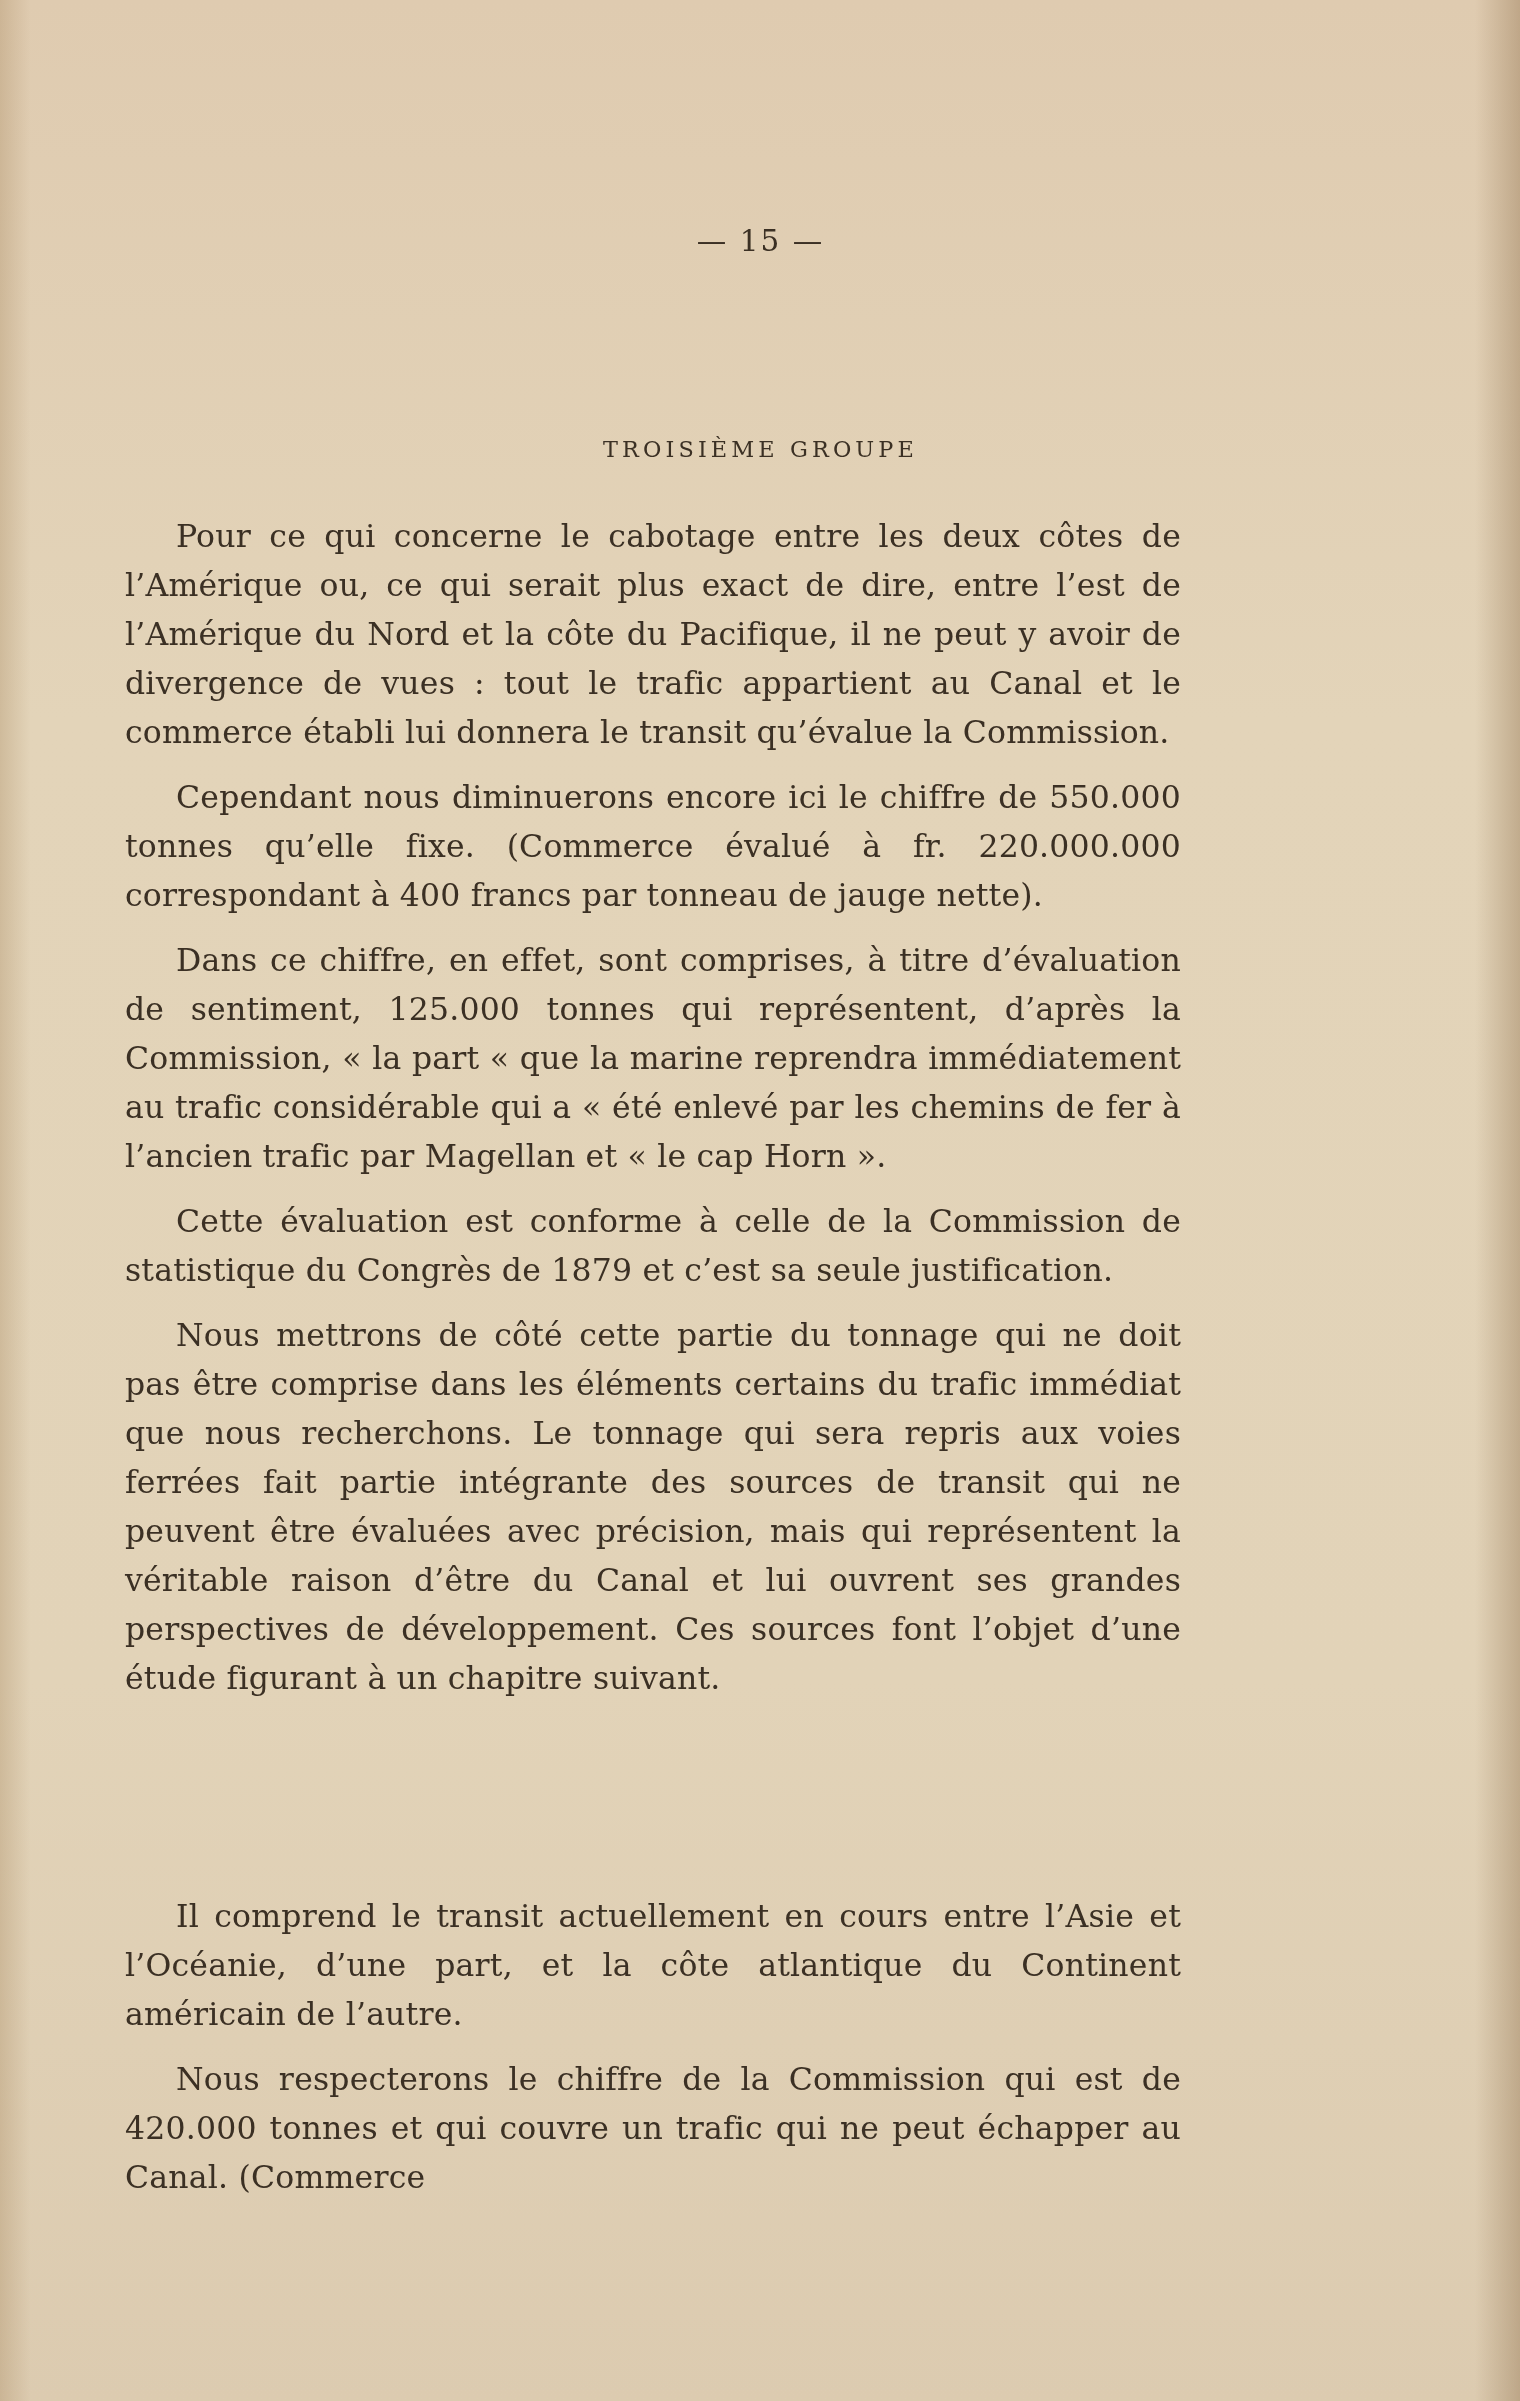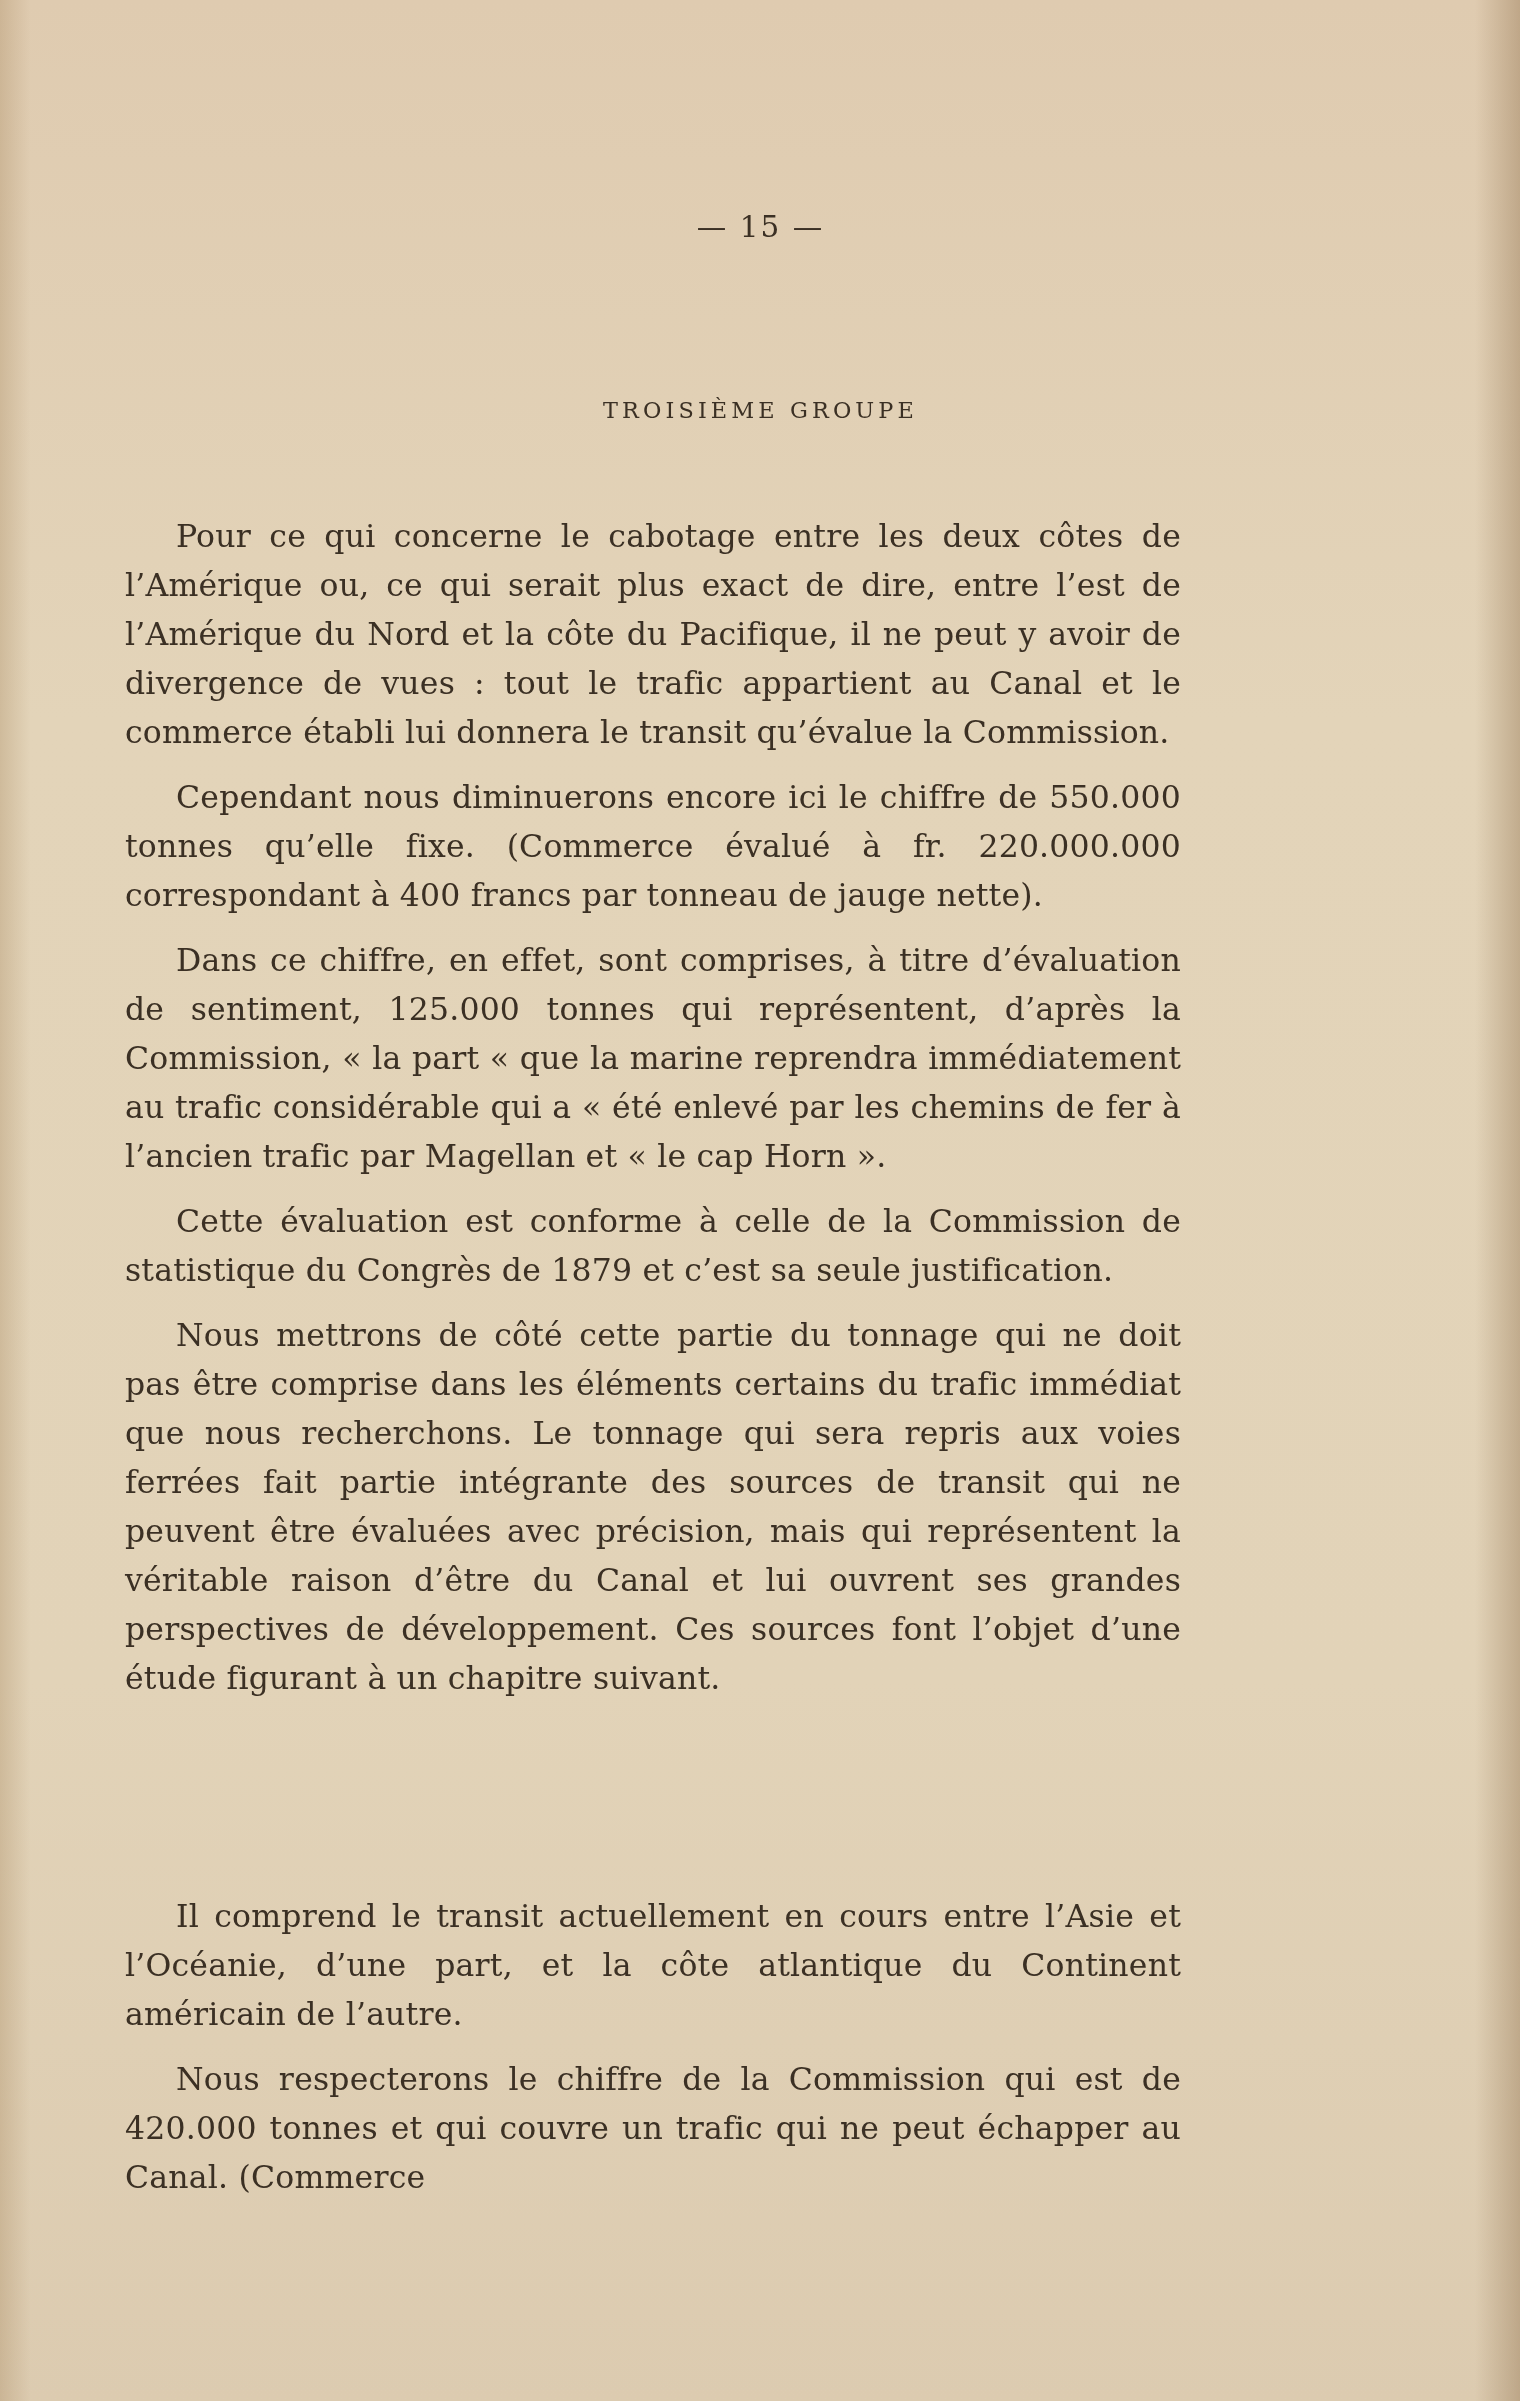--- a/index.html
+++ b/index.html
@@ -19,34 +19,35 @@
       position: absolute;
       left: 0; top: 0;
       width: 1521px; height: 2401px;
       background:
         linear-gradient(90deg, rgba(170,140,100,0.35) 0px, rgba(170,140,100,0) 30.5px),
         linear-gradient(270deg, rgba(150,120,85,0.45) 0px, rgba(150,120,85,0) 46px),
         linear-gradient(180deg, #dfcbb0 0%, #e3d4b9 30%, #e2d3b8 70%, #dccbb0 100%);
     }
     .page-number {
       position: absolute;
-      top: 210px;
+      top: 224px;
       left: 0;
       width: 1521px;
       text-align: center;
       font-size: 29.5px;
       letter-spacing: 2px;
     }
     .section-heading {
       position: absolute;
       left: 0;
       width: 1521px;
       text-align: center;
       font-size: 22.4px;
       letter-spacing: 4.1px;
+      margin-top: 39px;
     }
     #heading-3 { top: 397px; }
     #heading-4 { top: 1797px; }
 
     .text-block {
       position: absolute;
       left: 109px;
       width: 1088px;
       font-size: 31.5px;
       line-height: 49px;

